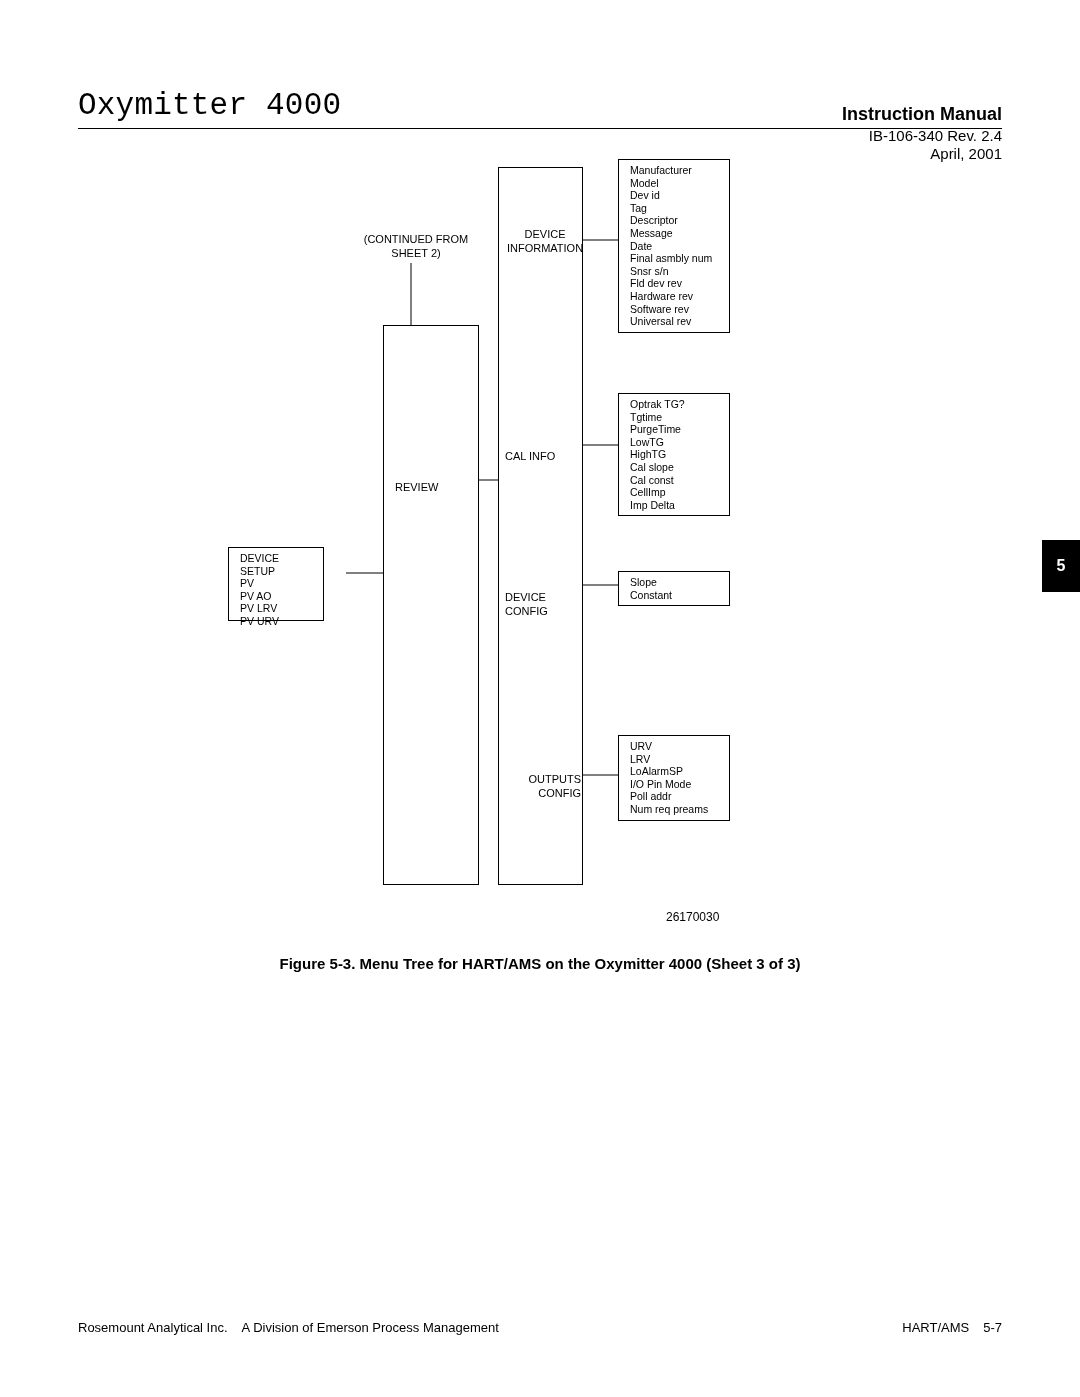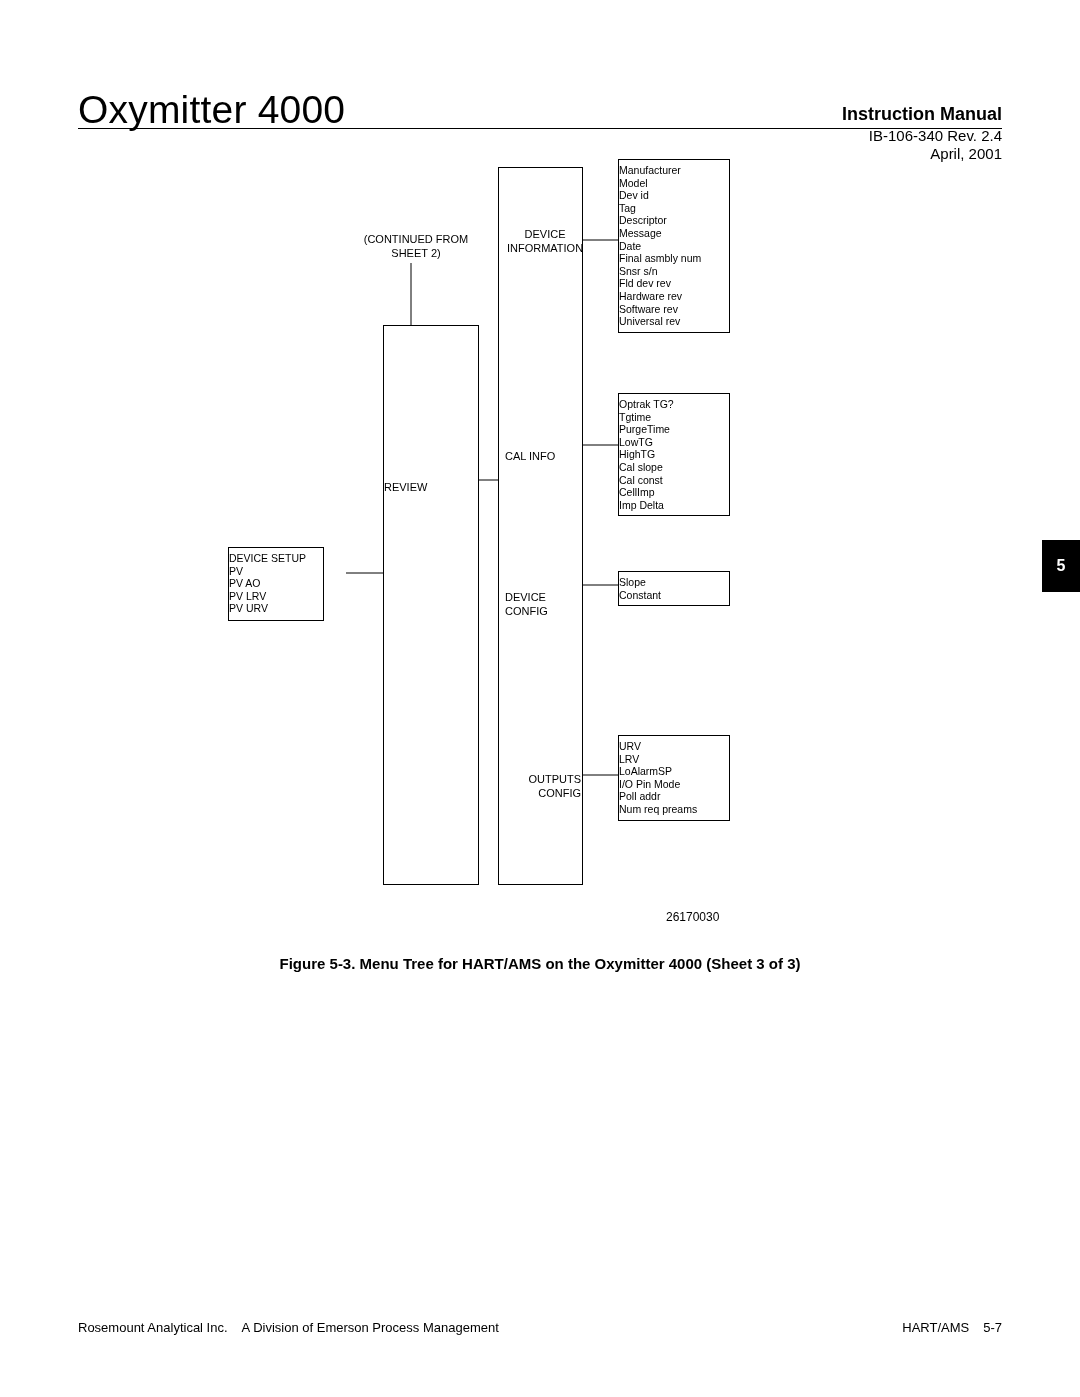--- a/index.html
+++ b/index.html
@@ -18,24 +18,24 @@
   .header {
     position: absolute;
     top: 60px;
     left: 78px;
     right: 78px;
   }
   .title-left {
     position: absolute;
     left: 0;
     top: 28px;
-    font-size: 39px;
+    font-size: 31px;
     font-weight: 400;
     letter-spacing: 0.2px;
-    font-family: Liberation Sans, sans-serif;
+    font-family: Liberation Mono, monospace;
     text-align: center;
   }
   .title-right {
     position: absolute;
     right: 0;
     top: 0;
     text-align: right;
     margin-top: 44px;
   }
   .title-right .manual {
@@ -80,21 +80,21 @@
     width: 924px;
     height: 800px;
   }
 
   .box {
     position: absolute;
     border: 1px solid #000;
     background: #fff;
     font-size: 11px;
     line-height: 1.25;
-    padding: 4px 0;
+    padding: 4px 11px;
     box-sizing: border-box;
   }
   .box.small { font-size: 10.5px; line-height: 1.2; }
 
   .label {
     position: absolute;
     font-size: 11px;
     line-height: 1.25;
     text-align: center;
   }

